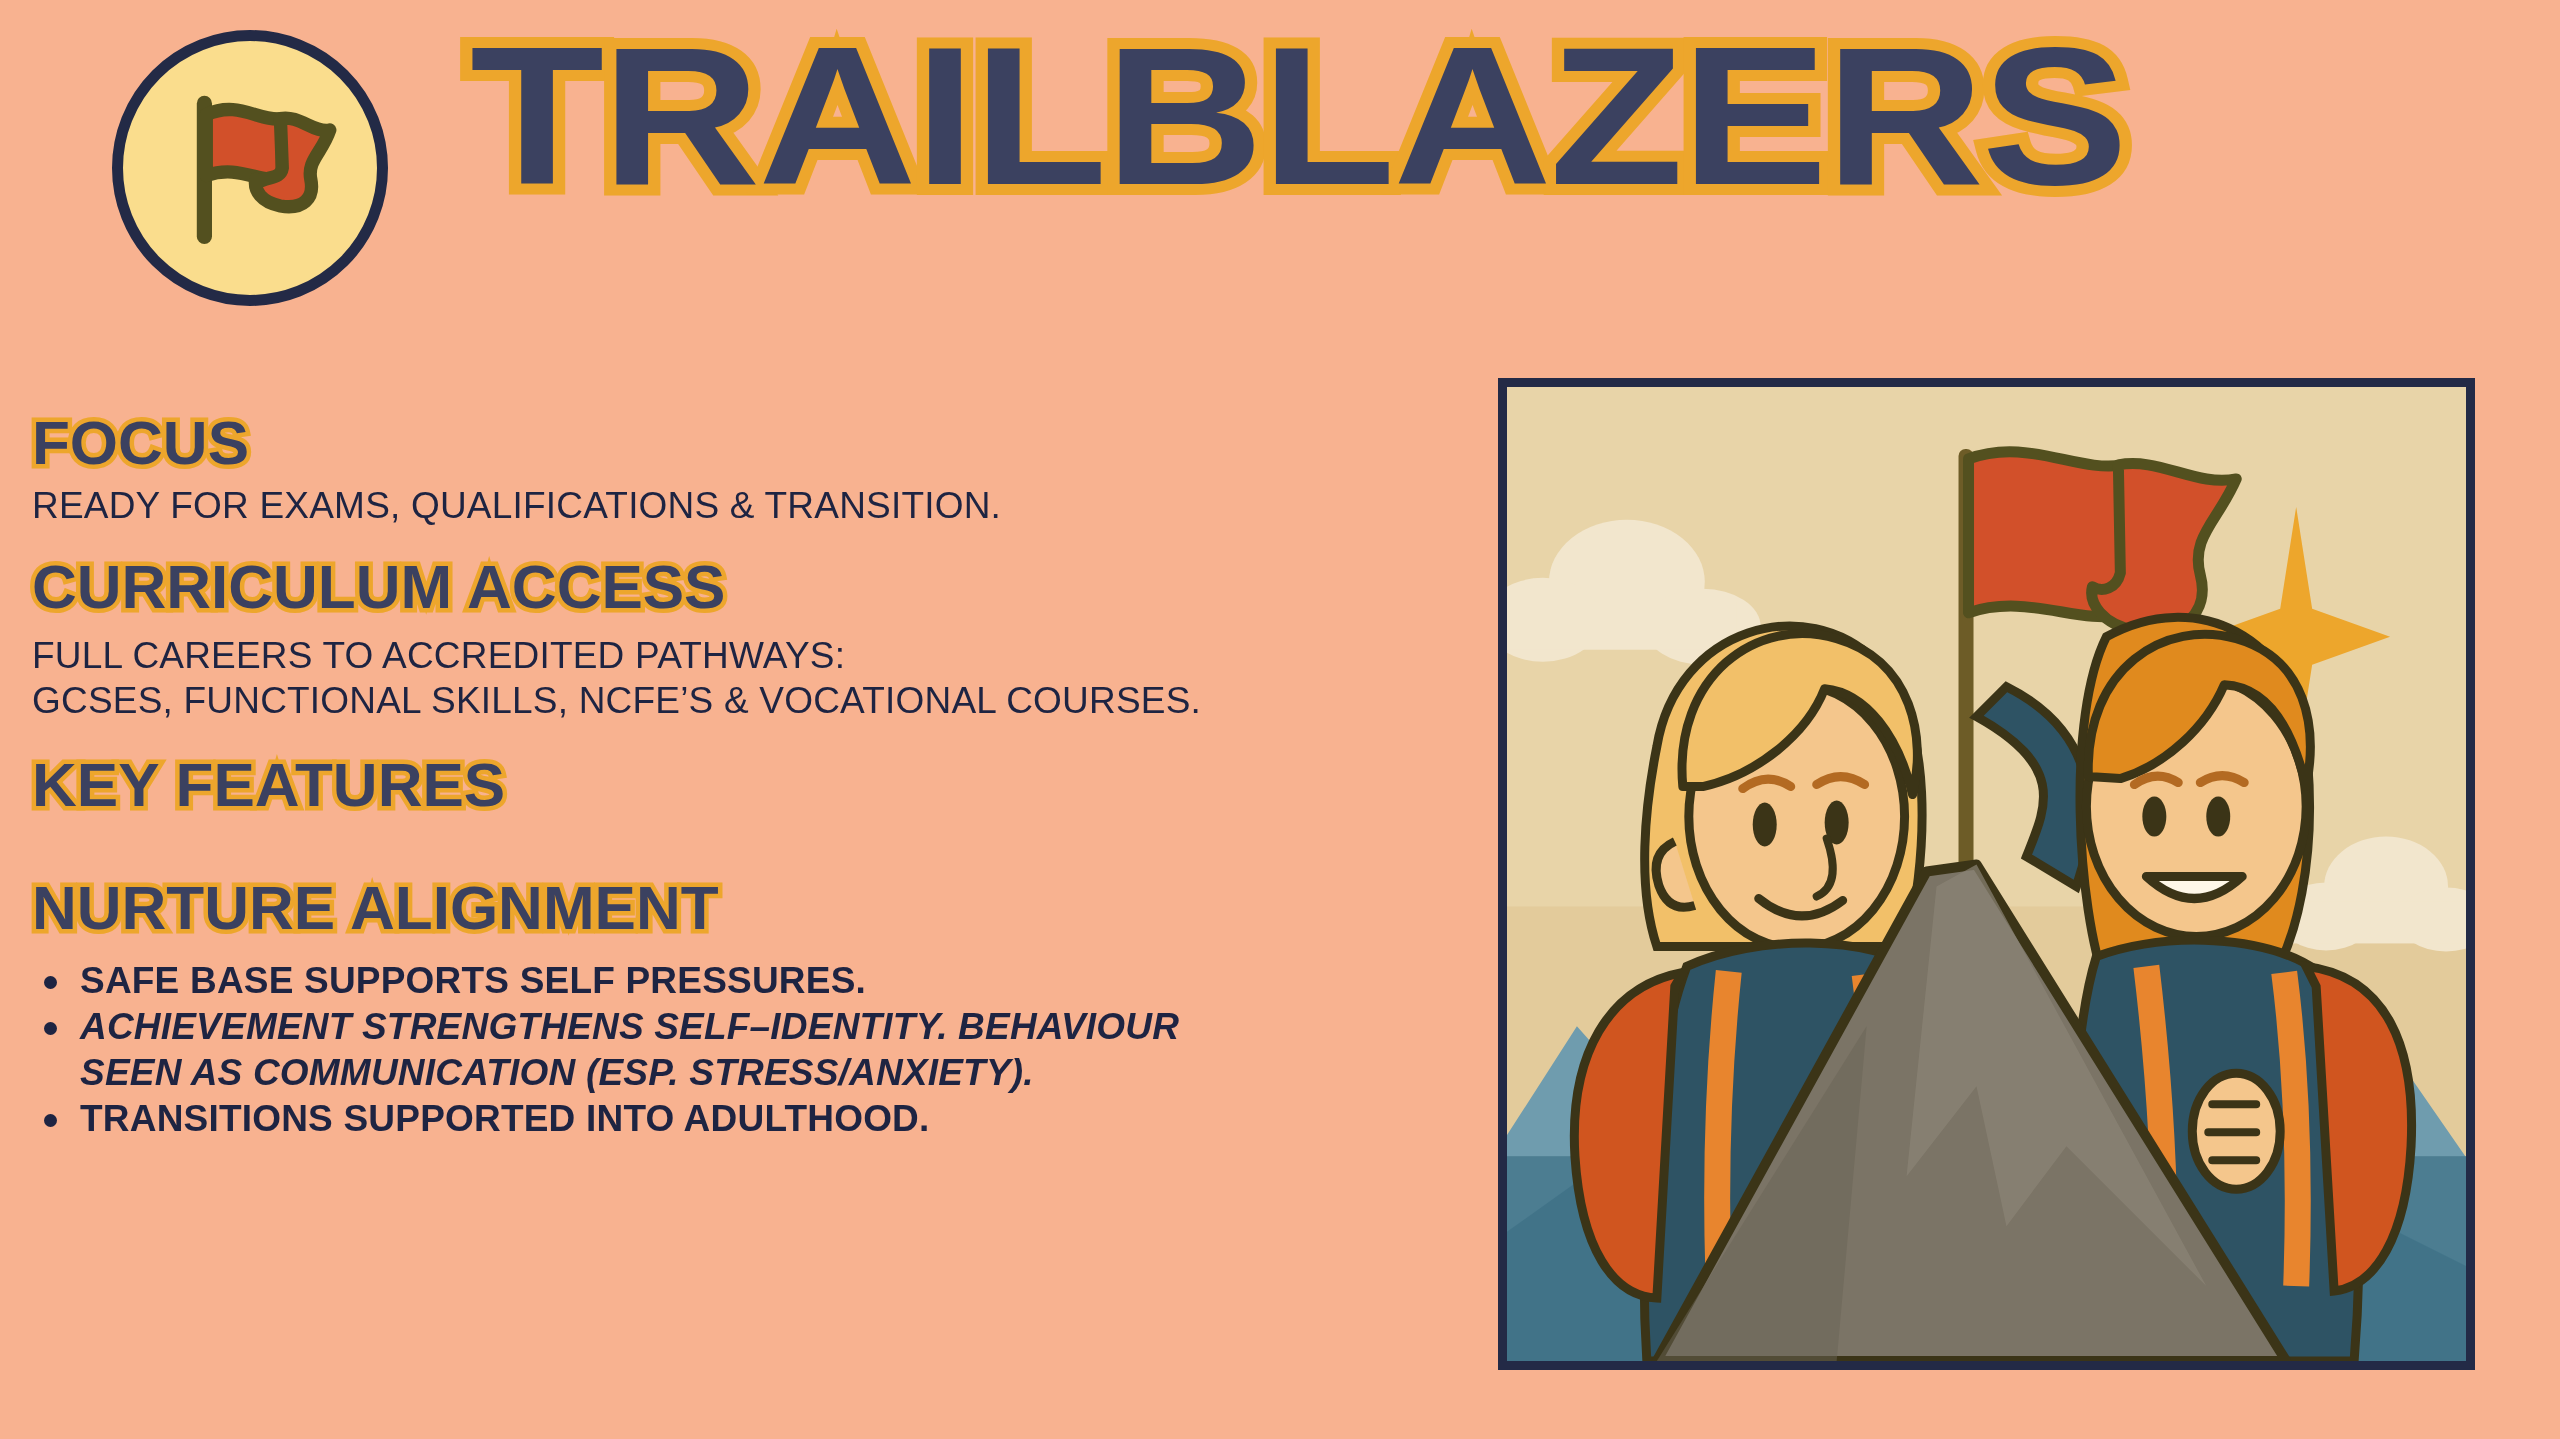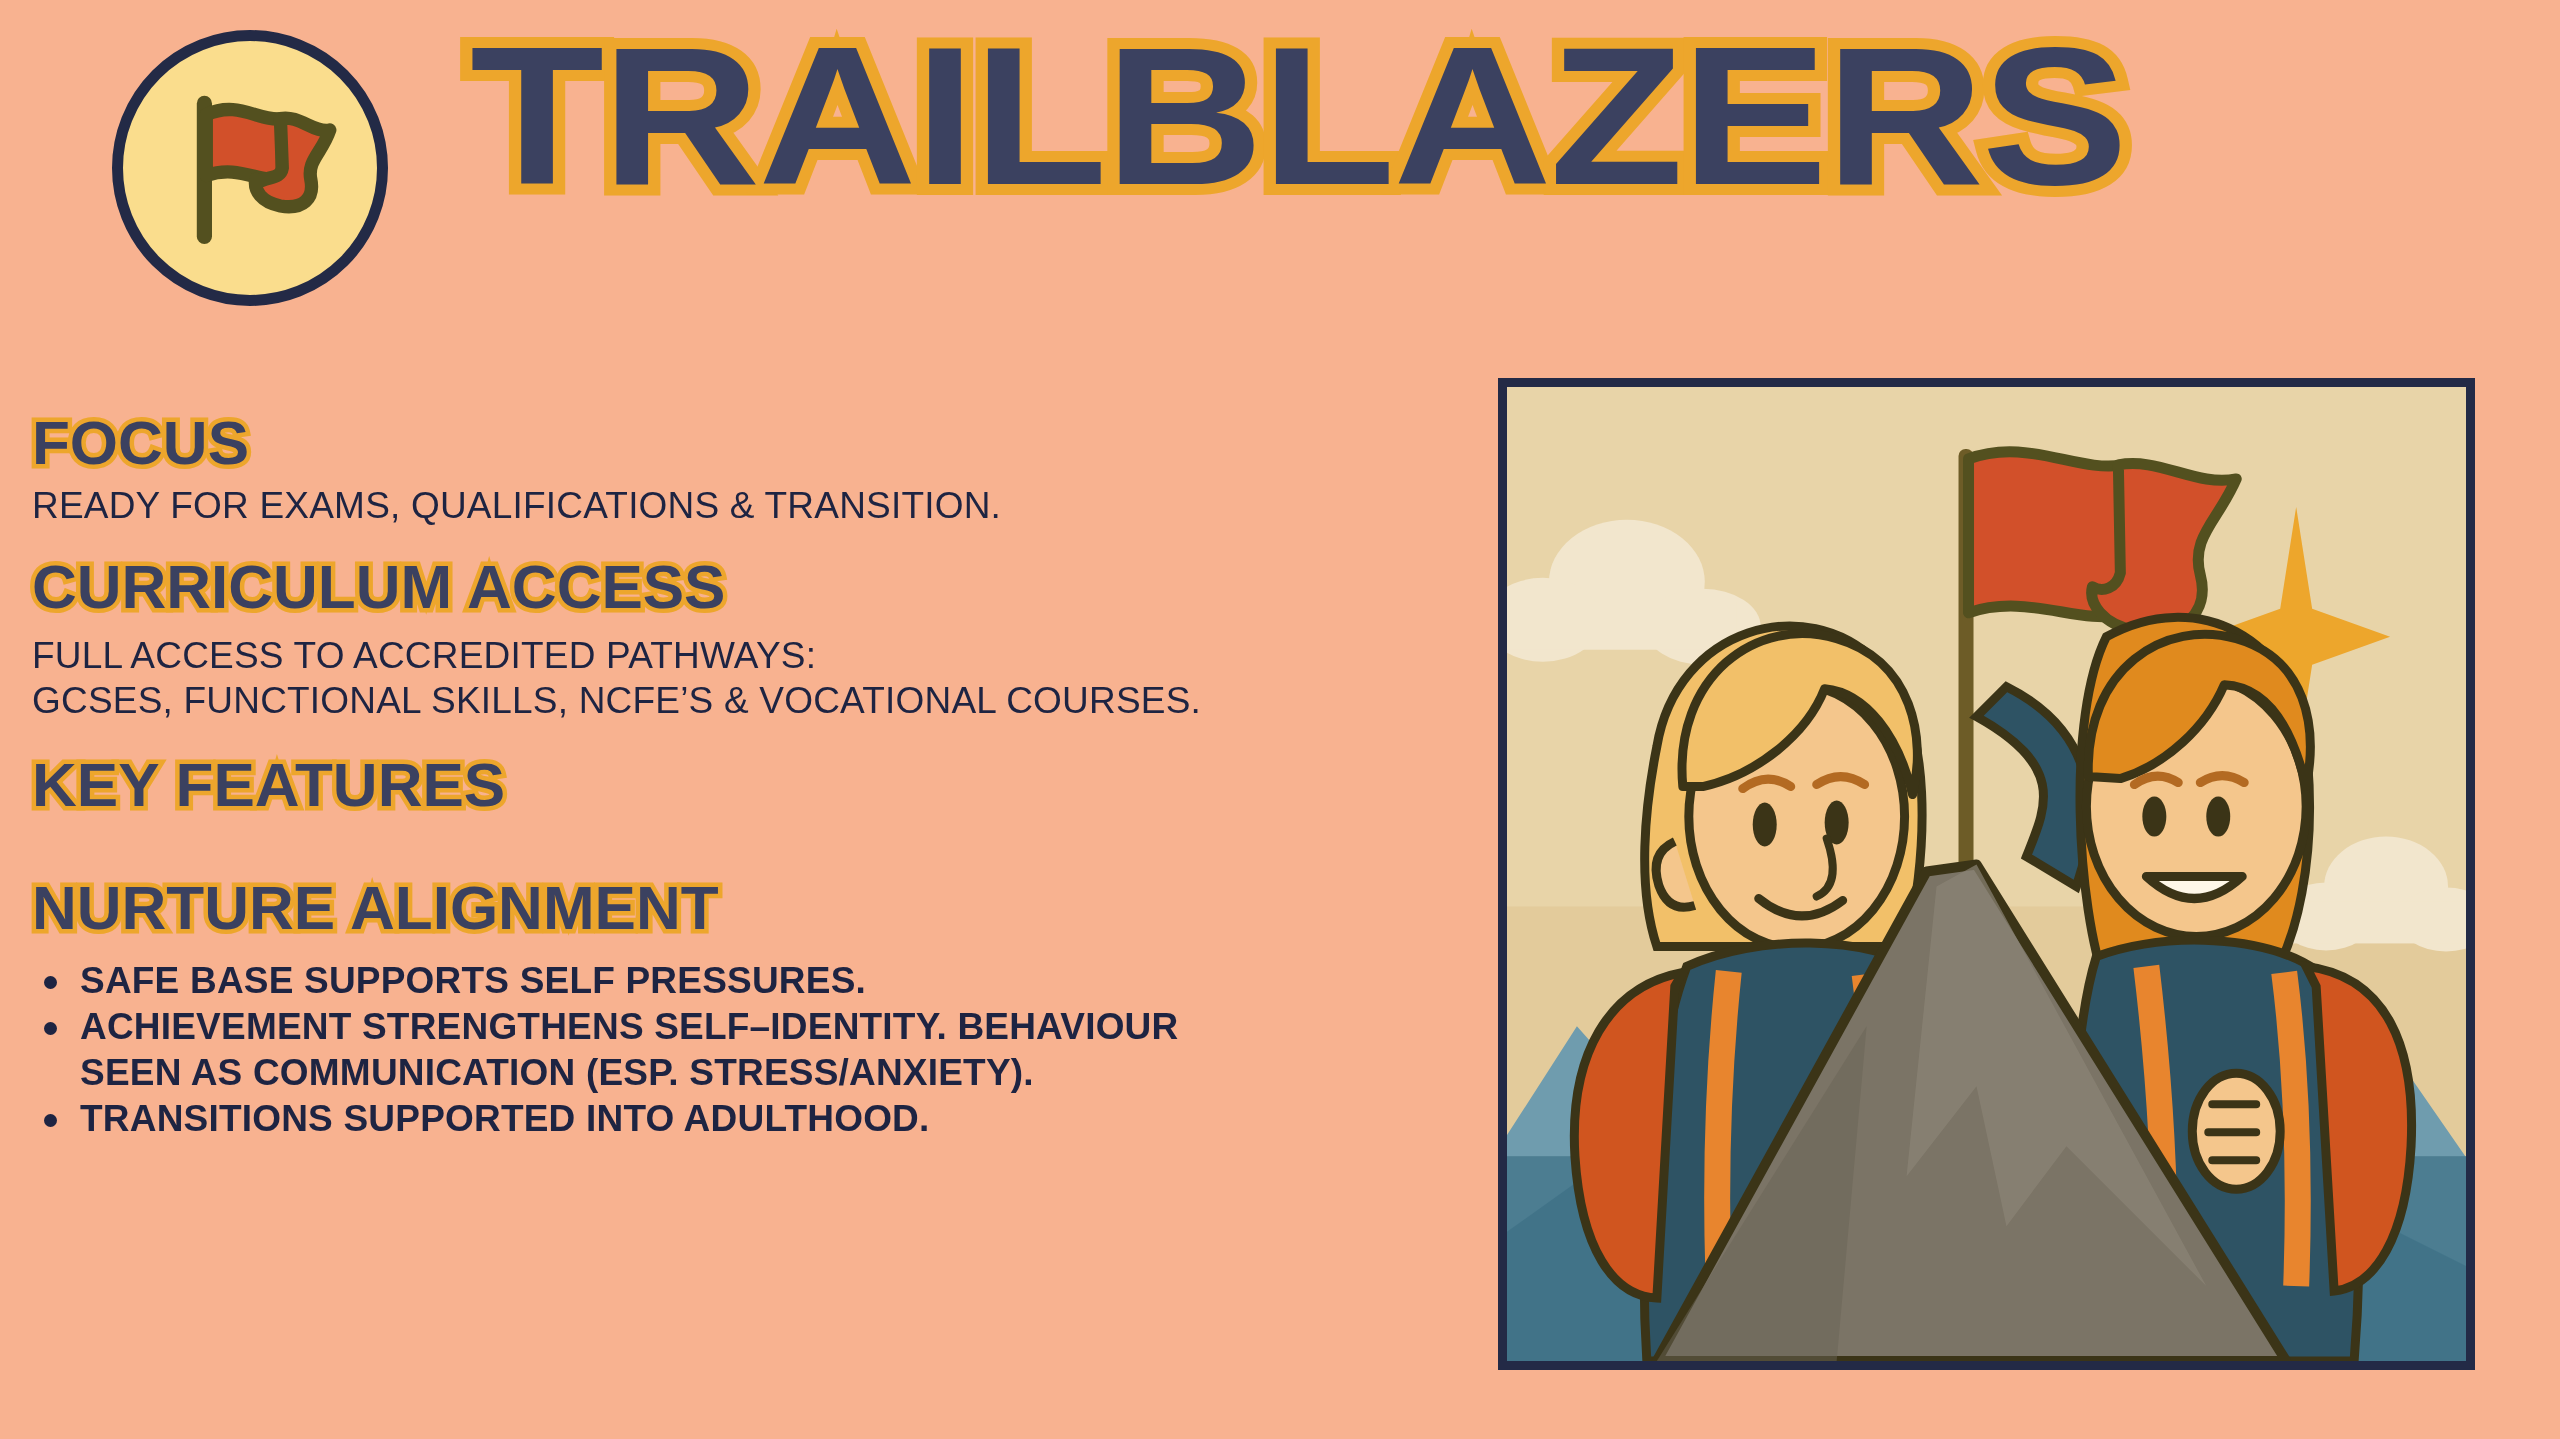--- a/index.html
+++ b/index.html
@@ -166,39 +166,39 @@
     <div class="sec-heading">FOCUS</div>
     <div class="gap-a"></div>
     <div class="sec-body">READY FOR EXAMS, QUALIFICATIONS &amp; TRANSITION.</div>
   </div>
 
   <div class="gap-b"></div>
 
   <div>
     <div class="sec-heading">CURRICULUM ACCESS</div>
     <div class="gap-c"></div>
-    <div class="sec-body">FULL ACCESS TO ACCREDITED PATHWAYS:</div>
+    <div class="sec-body">FULL CAREERS TO ACCREDITED PATHWAYS:</div>
     <div class="sec-body">GCSES, FUNCTIONAL SKILLS, NCFE’S &amp; VOCATIONAL COURSES.</div>
   </div>
 
   <div class="gap-d"></div>
 
   <div>
     <div class="sec-heading">KEY FEATURES</div>
     <div class="gap-e"></div>
   </div>
 
   <div class="gap-f"></div>
 
   <div>
     <div class="sec-heading">NURTURE ALIGNMENT</div>
     <div class="gap-g"></div>
     <ul class="bullets">
       <li>SAFE BASE SUPPORTS SELF PRESSURES.</li>
-      <li style="white-space:normal;max-width:1130px;">ACHIEVEMENT STRENGTHENS SELF–IDENTITY. BEHAVIOUR SEEN AS COMMUNICATION (ESP. STRESS/ANXIETY).</li>
+      <li style="white-space:normal;max-width:1130px;font-style:italic;">ACHIEVEMENT STRENGTHENS SELF–IDENTITY. BEHAVIOUR SEEN AS COMMUNICATION (ESP. STRESS/ANXIETY).</li>
       <li>TRANSITIONS SUPPORTED INTO ADULTHOOD.</li>
     </ul>
   </div>
 
 </div>
 
 <div class="illus-frame">
   <svg viewBox="0 0 960 975" preserveAspectRatio="none">
     <defs>
       <clipPath id="frameclip">

